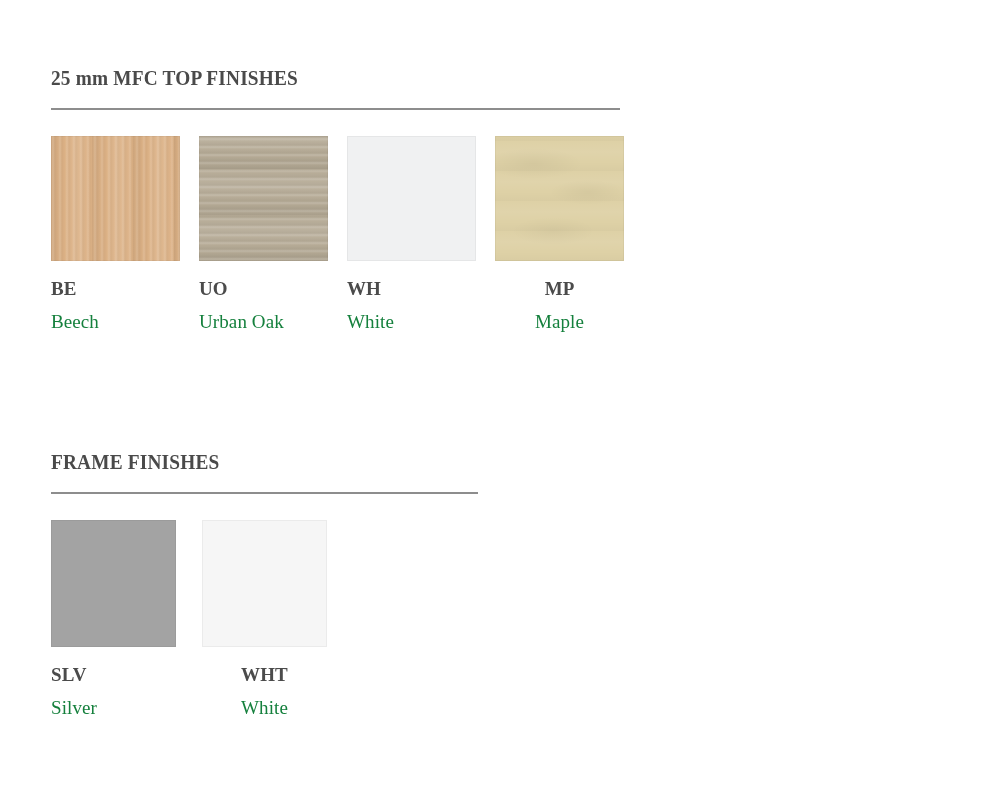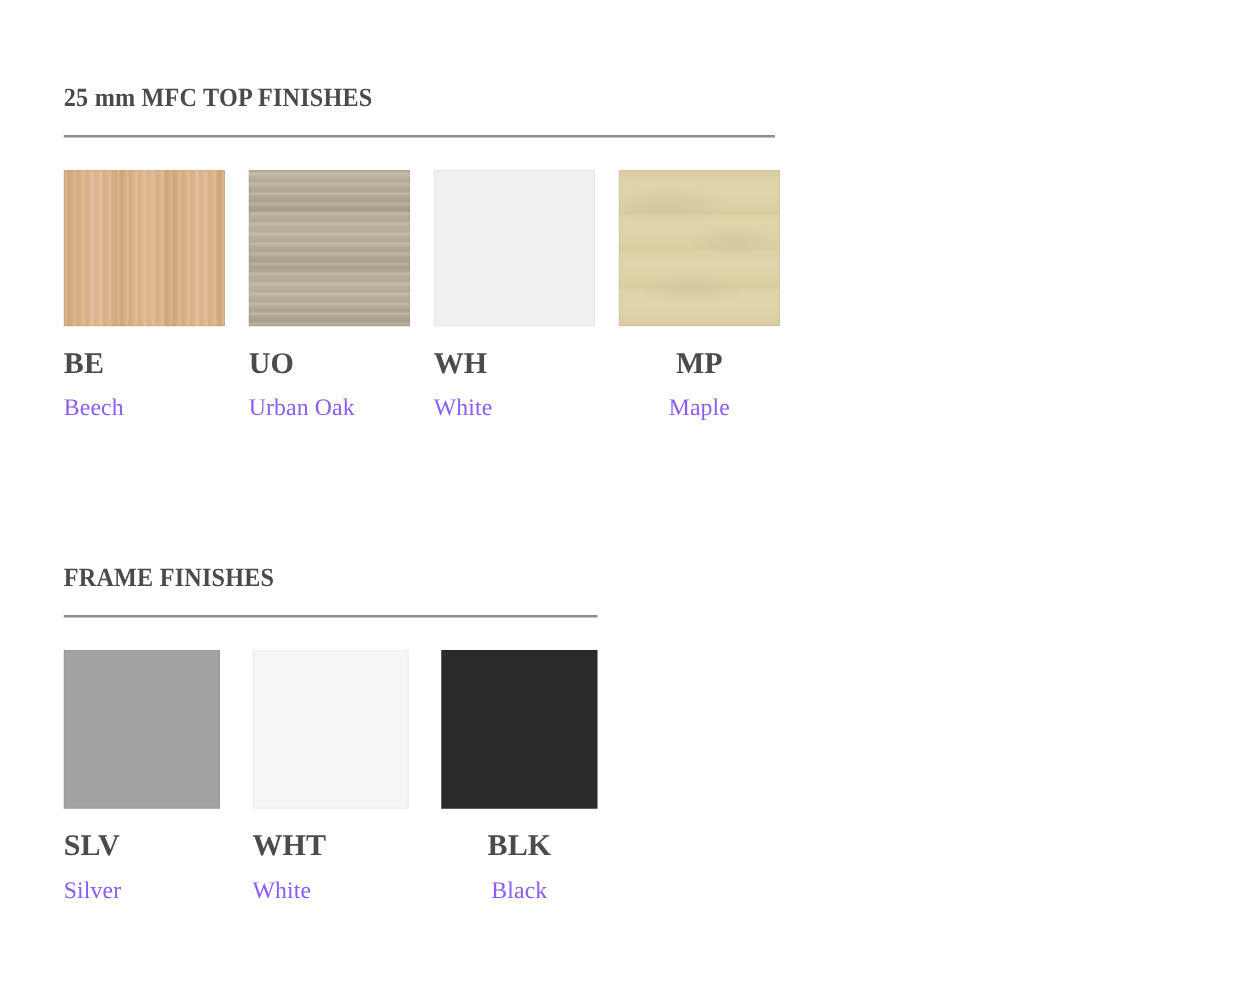--- a/index.html
+++ b/index.html
@@ -69,31 +69,31 @@
 
   .swatch-chip {
     width: 100%;
     height: 125px;
     position: relative;
     overflow: hidden;
   }
   .row-frame .swatch-chip { height: 127px; }
 
   .swatch-code {
-    font-size: 24px;
+    font-size: 19px;
     font-weight: bold;
     color: #4b4b4b;
     line-height: 1;
     margin-top: 18px;
     letter-spacing: 0.1px;
   }
   .swatch-name {
     font-size: 19px;
     font-weight: normal;
-    color: #8b5cf6;
+    color: #15803d;
     line-height: 1;
     margin-top: 14px;
     letter-spacing: 0.1px;
   }
 
   
   .grain-vertical::after,
   .grain-horizontal::after {
     content: "";
     position: absolute;
@@ -194,22 +194,17 @@
         <div class="swatch-code">SLV</div>
         <div class="swatch-name">Silver</div>
       </div>
 
       <div class="swatch-cell">
         <div class="swatch-chip chip-edge" style="background:#f6f6f6"></div>
         <div class="swatch-code">WHT</div>
         <div class="swatch-name">White</div>
       </div>
 
-      <div class="swatch-cell">
-        <div class="swatch-chip chip-edge" style="background:#2b2b2c"></div>
-        <div class="swatch-code">BLK</div>
-        <div class="swatch-name">Black</div>
-      </div>
 
     </div>
   </div>
 
 </div>
 
 </body></html>

